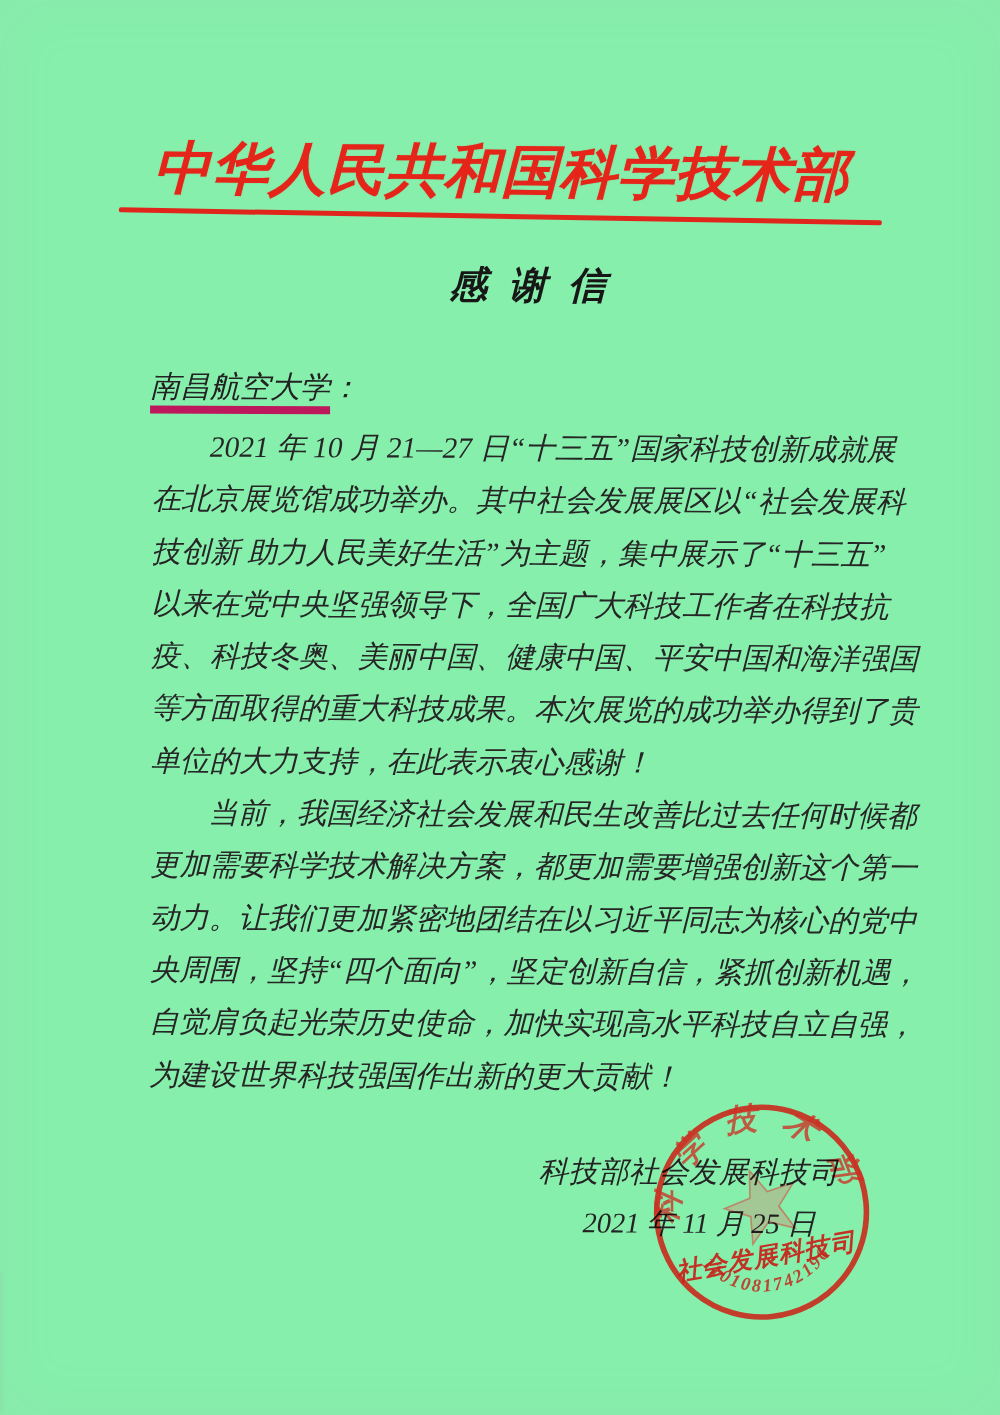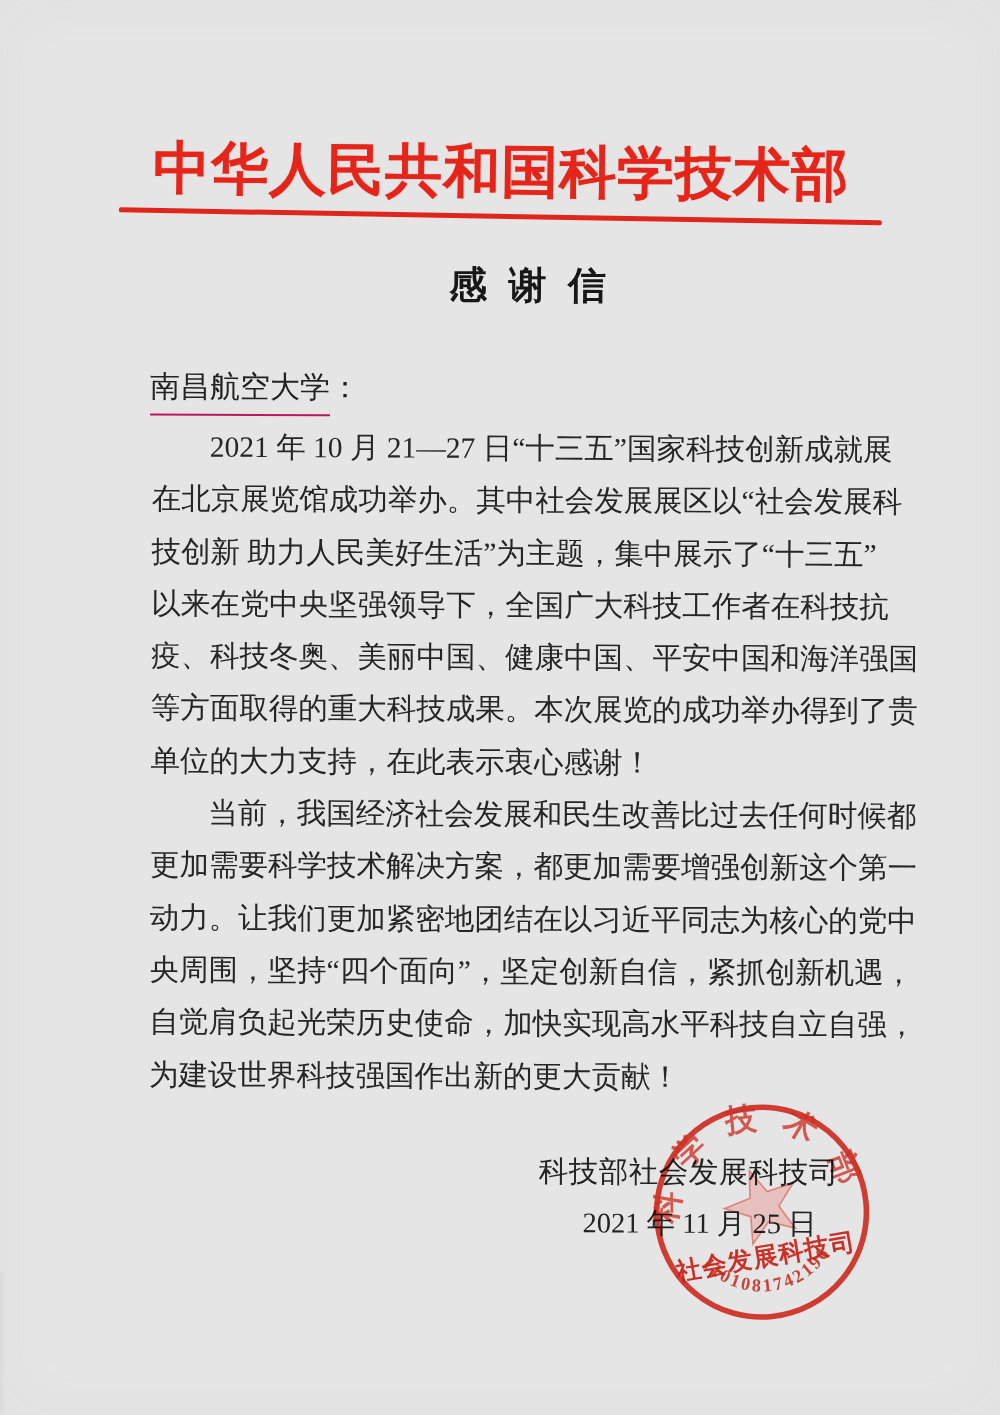--- a/index.html
+++ b/index.html
@@ -5,22 +5,23 @@
   html, body { margin: 0; padding: 0; }
   body {
     width: 1000px; height: 1415px;
     background: #ffffff;
     font-family: "Liberation Serif", "DejaVu Serif", serif;
     overflow: hidden;
     position: relative;
   }
   .sheet {
     position: absolute; inset: 0;
-    background: #e5e5e5;
+    background: #86efac;
     box-shadow: inset 0 0 60px rgba(180,180,180,0.08);
+    font-style: italic;
   }
   .content {
     position: absolute; inset: 0;
     transform: rotate(0.25deg);
     transform-origin: 50% 30%;
   }
   
   .letterhead {
     position: absolute; top: 134px; left: 0; width: 1000px;
     text-align: center;
@@ -49,22 +50,22 @@
     color: #171717;
     white-space: nowrap;
   }
   
   .salutation {
     position: absolute; top: 368px; left: 150px;
     font-size: 30px; color: #222;
     white-space: nowrap;
   }
   .salutation-name {
-    border-bottom: 2px solid #be185d;
-    padding-bottom: 11px;
+    border-bottom: 8px solid #be185d;
+    padding-bottom: 3px;
   }
   
   .body-block {
     position: absolute; top: 422px; left: 152px; width: 720px;
     font-size: 29.5px; line-height: 52.3px;
     color: #262626;
   }
   .line {
     text-align: justify;
     text-align-last: justify;

